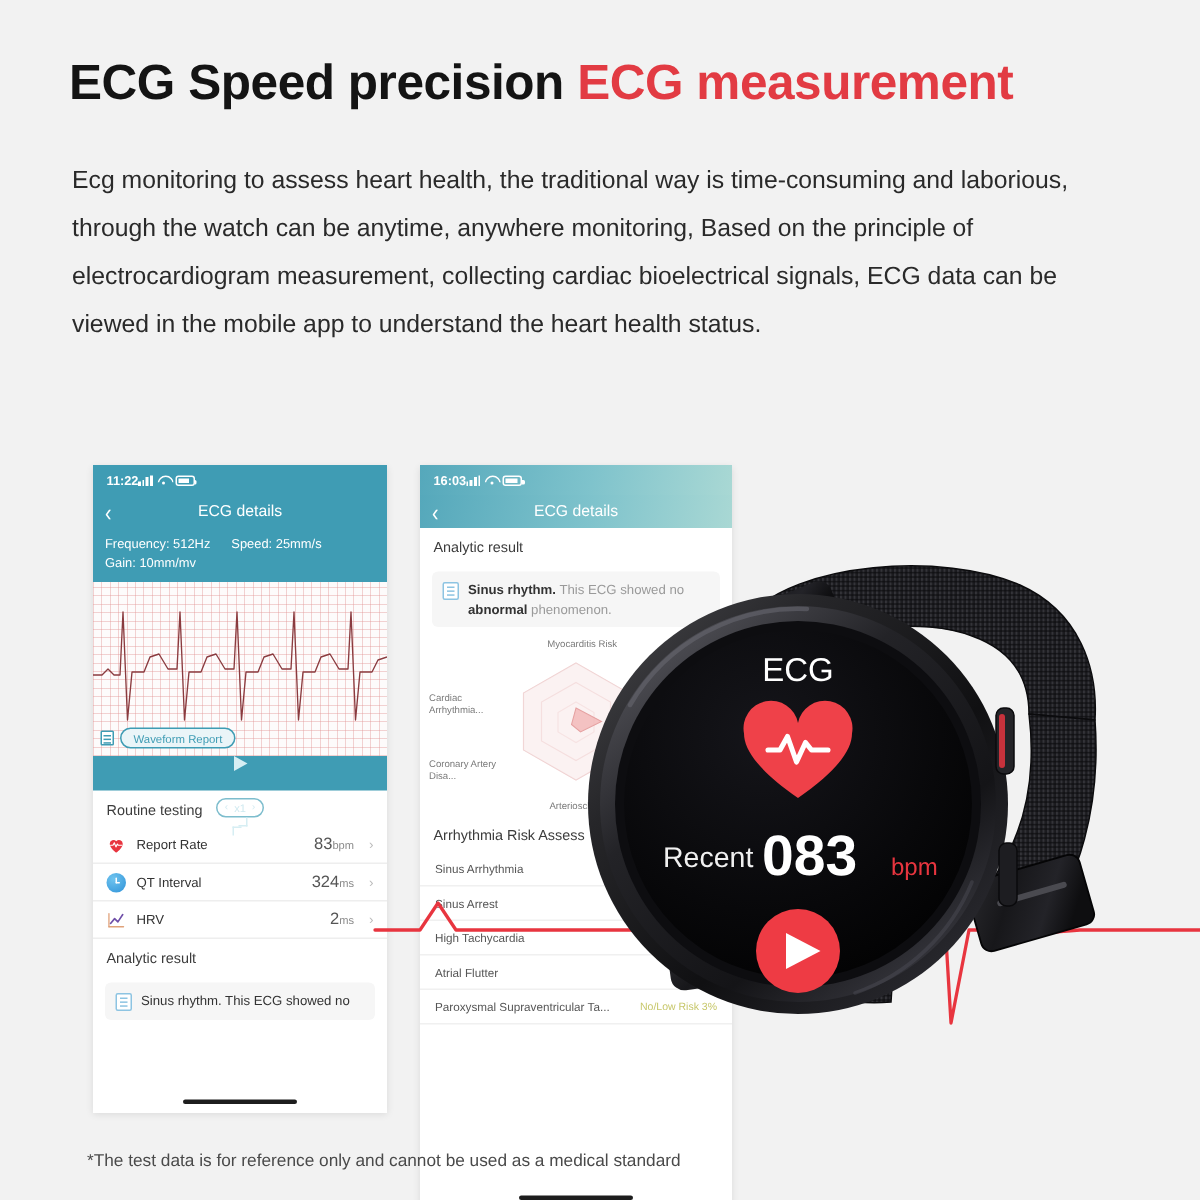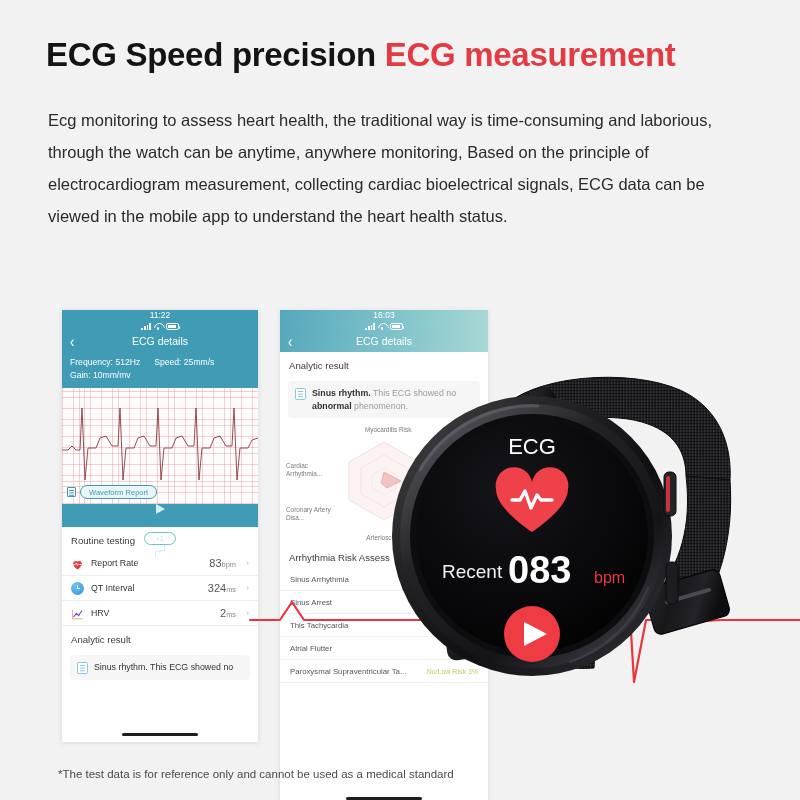--- a/index.html
+++ b/index.html
@@ -35,22 +35,22 @@
   .phone {
     position:absolute; background:#ffffff; overflow:hidden;
     box-shadow:0 1px 5px rgba(0,0,0,0.10);
   }
   .phone-left  { left:62px;  top:310px; width:196px; height:432px; }
   .phone-right { left:280px; top:310px; width:208px; height:496px; }
 
   
   .statusbar {
     height:20px; display:flex; align-items:center;
-    justify-content:space-between; padding:0 9px;
-    font-size:8.5px; font-weight:normal; color:#ffffff;flex-direction:column;
+    padding:0 9px;
+    font-size:8.5px; font-weight:bold; color:#ffffff;
   }
   .sb-icons { display:flex; align-items:flex-end; gap:3px; }
   .bars { display:flex; align-items:flex-end; gap:1px; height:7px; }
   .bars i { display:block; width:1.6px; background:#fff; }
   .bars i:nth-child(1){height:2.5px;}
   .bars i:nth-child(2){height:4px;}
   .bars i:nth-child(3){height:5.5px;}
   .bars i:nth-child(4){height:7px;}
   .wifi { width:9px; height:7px; position:relative; }
   .wifi::before{
@@ -384,21 +384,21 @@
   <div>
     <div class="arow">
       <span class="albl">Sinus Arrhythmia</span>
       <span class="aval"></span>
     </div>
     <div class="arow">
       <span class="albl">Sinus Arrest</span>
       <span class="aval"></span>
     </div>
     <div class="arow">
-      <span class="albl">This Tachycardia</span>
+      <span class="albl">High Tachycardia</span>
       <span class="aval"></span>
     </div>
     <div class="arow">
       <span class="albl">Atrial Flutter</span>
       <span class="aval">No/Low</span>
     </div>
     <div class="arow">
       <span class="albl">Paroxysmal Supraventricular Ta...</span>
       <span class="aval">No/Low Risk 3%</span>
     </div>

